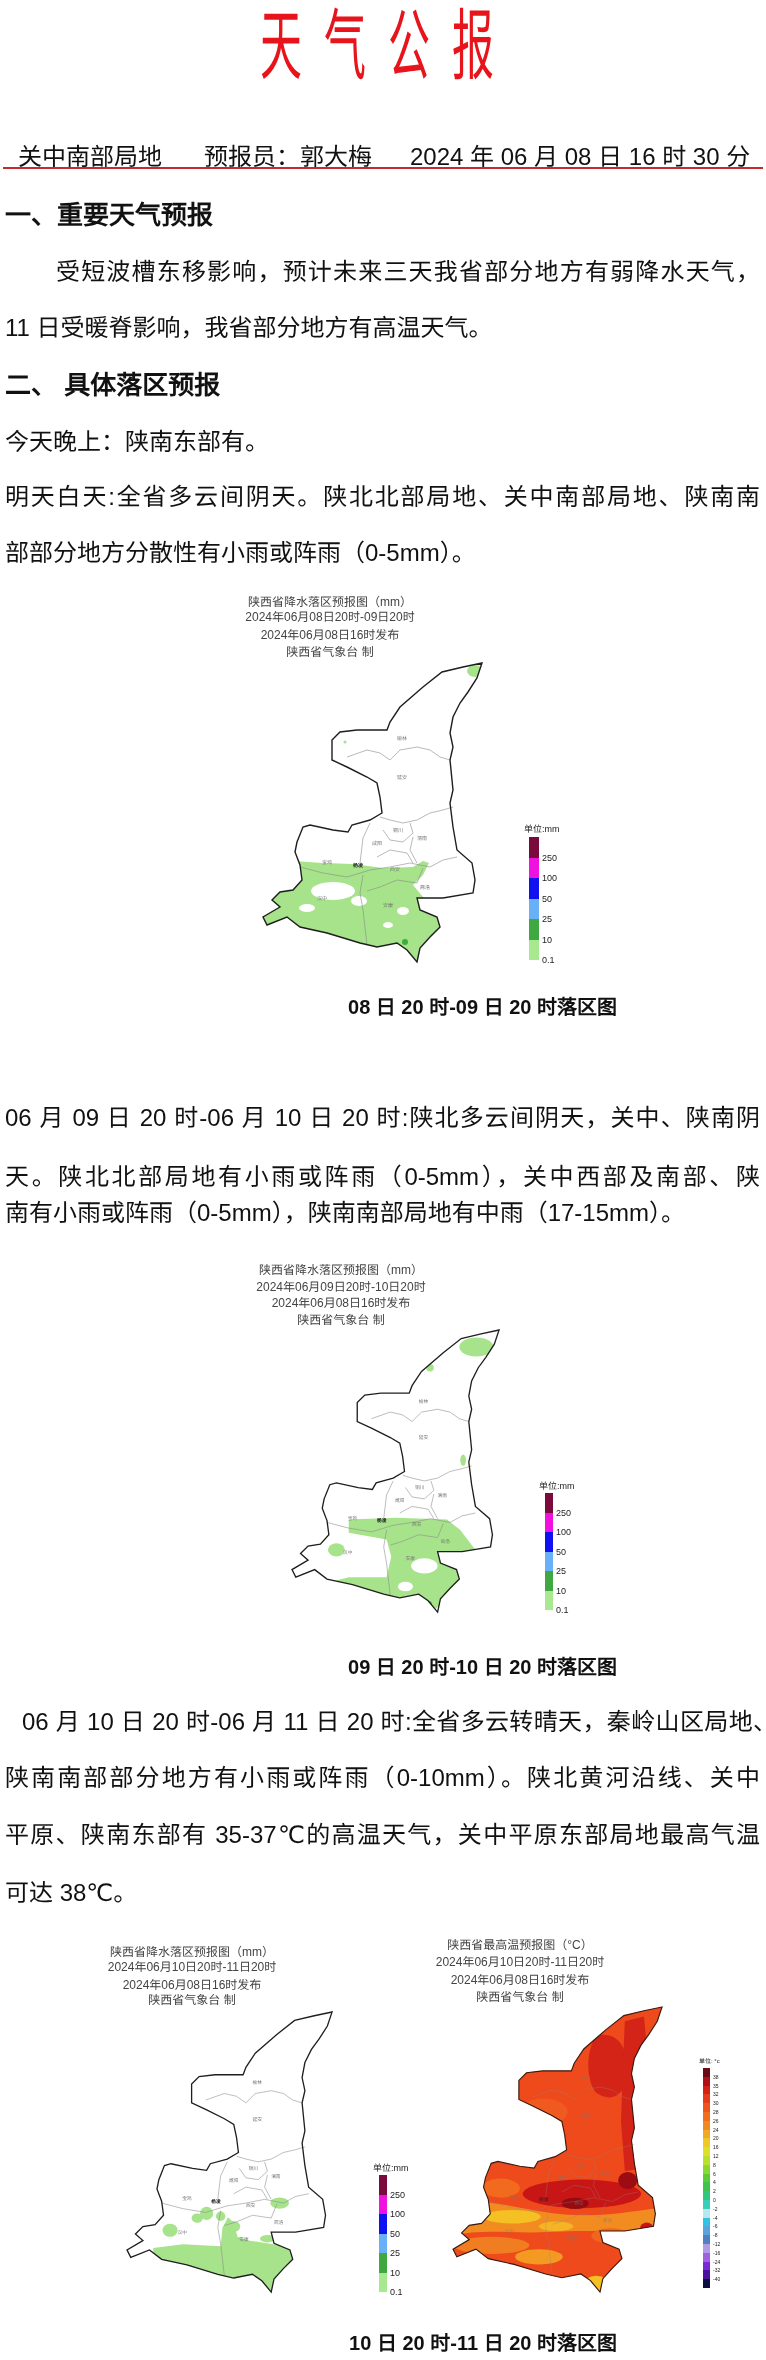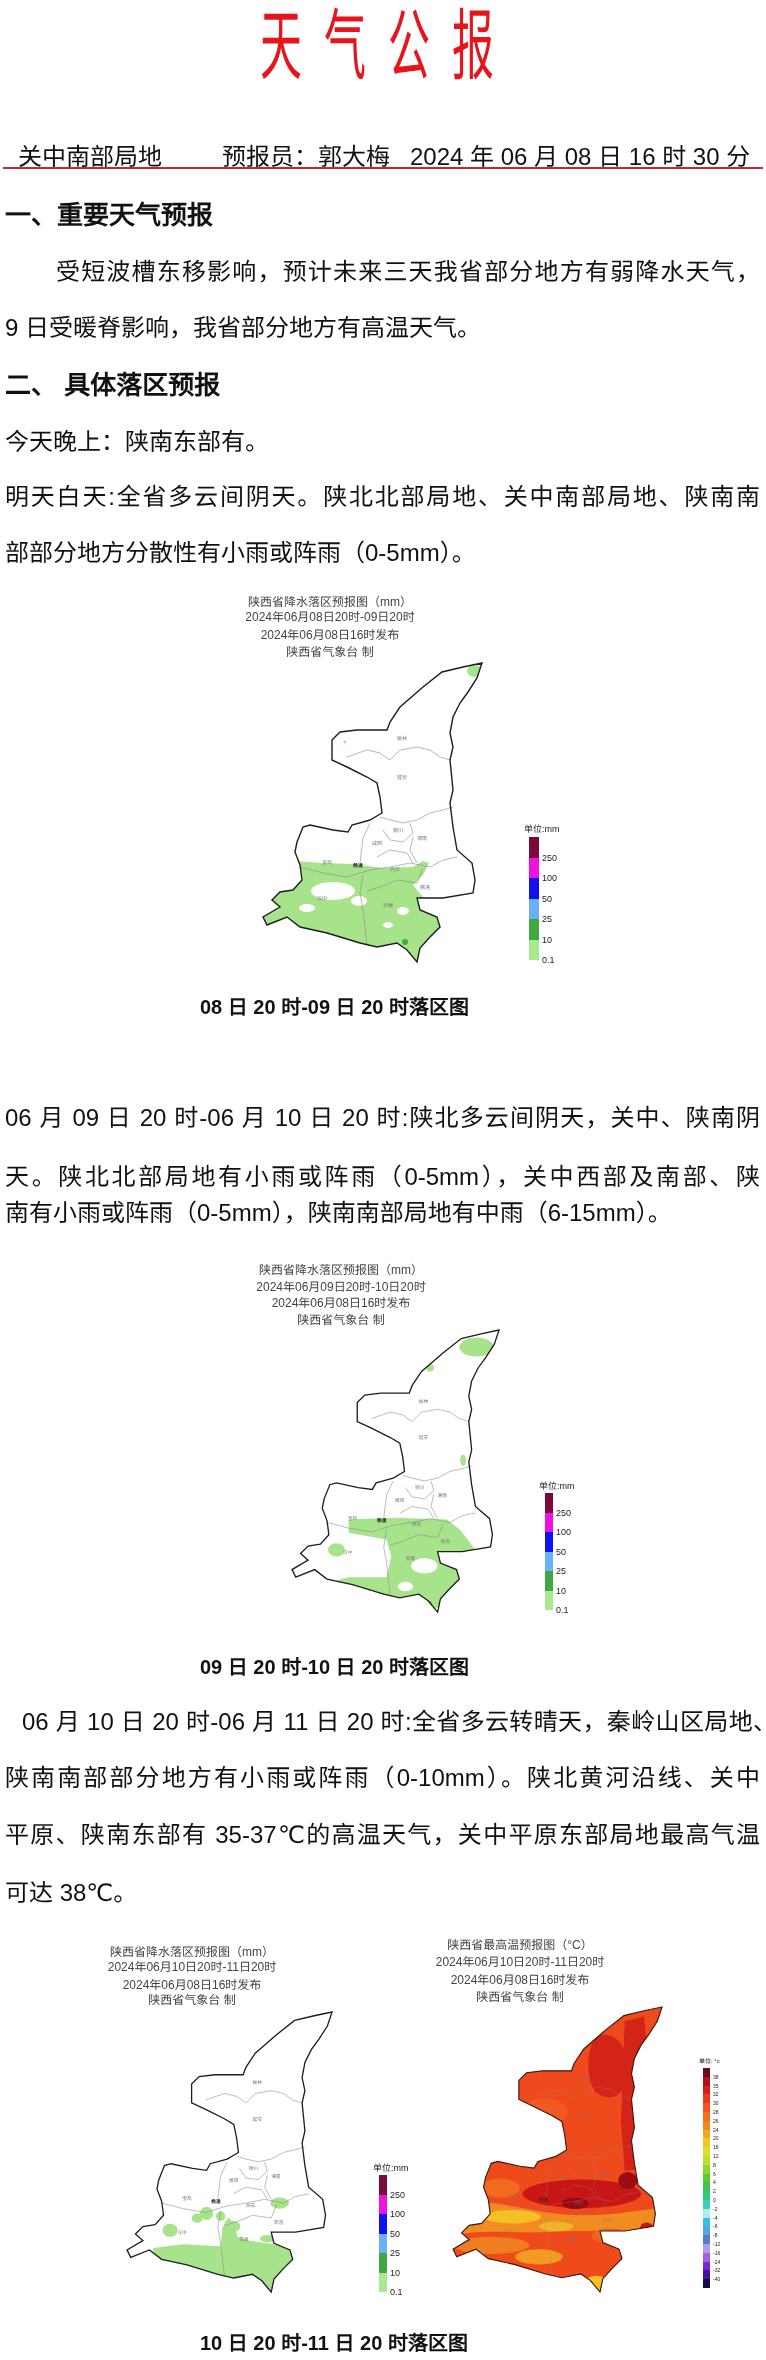--- a/index.html
+++ b/index.html
@@ -8,21 +8,21 @@
   .title{position:absolute;left:260px;top:8px;width:260px;font-size:42px;line-height:42px;
          letter-spacing:22px;white-space:nowrap;transform:scaleY(1.85);transform-origin:top left;}
   .rule{position:absolute;left:3px;top:167px;width:760px;height:2px;}
   .hdr{position:absolute;top:142px;font-size:24px;line-height:30px;white-space:nowrap;color:#111;}
   .ln{position:absolute;font-size:24px;line-height:30px;height:30px;overflow:hidden;color:#111;}
   .just{text-align:justify;text-align-last:justify;}
   .h{font-size:26px;font-weight:bold;}
   .b{font-weight:normal;}
   .mh{position:absolute;font-size:12px;line-height:14px;color:#444;white-space:nowrap;transform:translateX(-50%);}
   .map{position:absolute;overflow:visible;}
-  .cap{position:absolute;left:200px;width:400px;text-align:left;font-size:20px;font-weight:bold;line-height:24px;color:#111;}
+  .cap{position:absolute;left:217px;width:400px;text-align:right;font-size:20px;font-weight:bold;line-height:24px;color:#111;}
   .legend{position:absolute;}
   .legend .bar{position:absolute;left:0;top:0;}
   .legend .band{position:absolute;left:0;width:100%;}
   .legend .lbl{position:absolute;white-space:nowrap;transform:translateY(-50%);color:#222;}
   .lunit{position:absolute;white-space:nowrap;color:#222;}
   .city{font-size:5px;fill:#777;}
 </style>
 </head>
 <body>
 
@@ -55,27 +55,27 @@
       <text class="city" x="157" y="226">商洛</text>
       <text class="city" x="54" y="237">汉中</text>
       <text class="city" x="120" y="244">安康</text>
     </g>
   </defs>
 </svg>
 
 <div class="title" style="color: rgb(232, 20, 28);">天气公报</div>
 
 <div class="hdr" style="left:18px">关中南部局地</div>
-<div class="hdr" style="left:222px">预报员：郭大梅</div>
+<div class="hdr" style="left:204px">预报员：郭大梅</div>
 <div class="hdr" style="left:410px">2024 年 06 月 08 日 16 时 30 分</div>
 <div class="rule" style="background: rgb(196, 42, 48);"></div>
 
 <div class="ln h" style="left:5px;top:200px;width:400px">一、重要天气预报</div>
 <div class="ln just" style="left:56px;top:257px;width:704px">受短波槽东移影响，预计未来三天我省部分地方有弱降水天气，</div>
-<div class="ln" style="left:5px;top:313px;width:755px">9 日受暖脊影响，我省部分地方有高温天气。</div>
+<div class="ln" style="left:5px;top:313px;width:755px">11 日受暖脊影响，我省部分地方有高温天气。</div>
 
 <div class="ln h" style="left:5px;top:370px;width:400px;white-space:pre">二、 具体落区预报</div>
 
 <div class="ln" style="left:5px;top:427px;width:755px">
   <span class="b">今天晚上：</span><span>陕南东部有。</span>
 </div>
 
 <div class="ln just" style="left:5px;top:482px;width:755px">
   <span class="b">明天白天:</span><span>全省多云间阴天。陕北北部局地、关中南部局地、陕南南</span>
 </div>
@@ -121,21 +121,21 @@
     <div class="lbl" style="left: 13px; top: 102.5px; font-size: 9px;">10</div>
     <div class="lbl" style="left: 13px; top: 123px; font-size: 9px;">0.1</div>
   </div>
 
 <div class="cap" style="top:995px">08 日 20 时-09 日 20 时落区图</div>
 
 <div class="ln just" style="left:5px;top:1103px;width:755px">
   <span class="b">06 月 09 日 20 时-06 月 10 日 20 时:</span><span>陕北多云间阴天，关中、陕南阴</span>
 </div>
 <div class="ln just" style="left:5px;top:1162px;width:755px">天。陕北北部局地有小雨或阵雨（0-5mm），关中西部及南部、陕</div>
-<div class="ln" style="left:5px;top:1198px;width:755px">南有小雨或阵雨（0-5mm），陕南南部局地有中雨（6-15mm）。</div>
+<div class="ln" style="left:5px;top:1198px;width:755px">南有小雨或阵雨（0-5mm），陕南南部局地有中雨（17-15mm）。</div>
 
 <div class="mh" style="left:341px;top:1263px">陕西省降水落区预报图（mm）</div>
 <div class="mh" style="left:341px;top:1280px">2024年06月09日20时-10日20时</div>
 <div class="mh" style="left:341px;top:1296px">2024年06月08日16时发布</div>
 <div class="mh" style="left:341px;top:1313px">陕西省气象台 制</div>
 
 <svg class="map" style="left:292px;top:1330px" width="208" height="283" viewBox="0 0 220 300" preserveAspectRatio="none">
   <use href="#shx-outline" fill="#ffffff"></use>
   <g clip-path="url(#shx-clip)">
     <path d="M60,201 L110,199 L164,201 L178,212 L190,228 L200,240 L190,262 L170,270 L160,290 L145,300 L60,300 L40,285 L30,270 L60,262 L100,262 L105,240 L100,222 L60,215 Z" fill="#a6e38a"></path>

